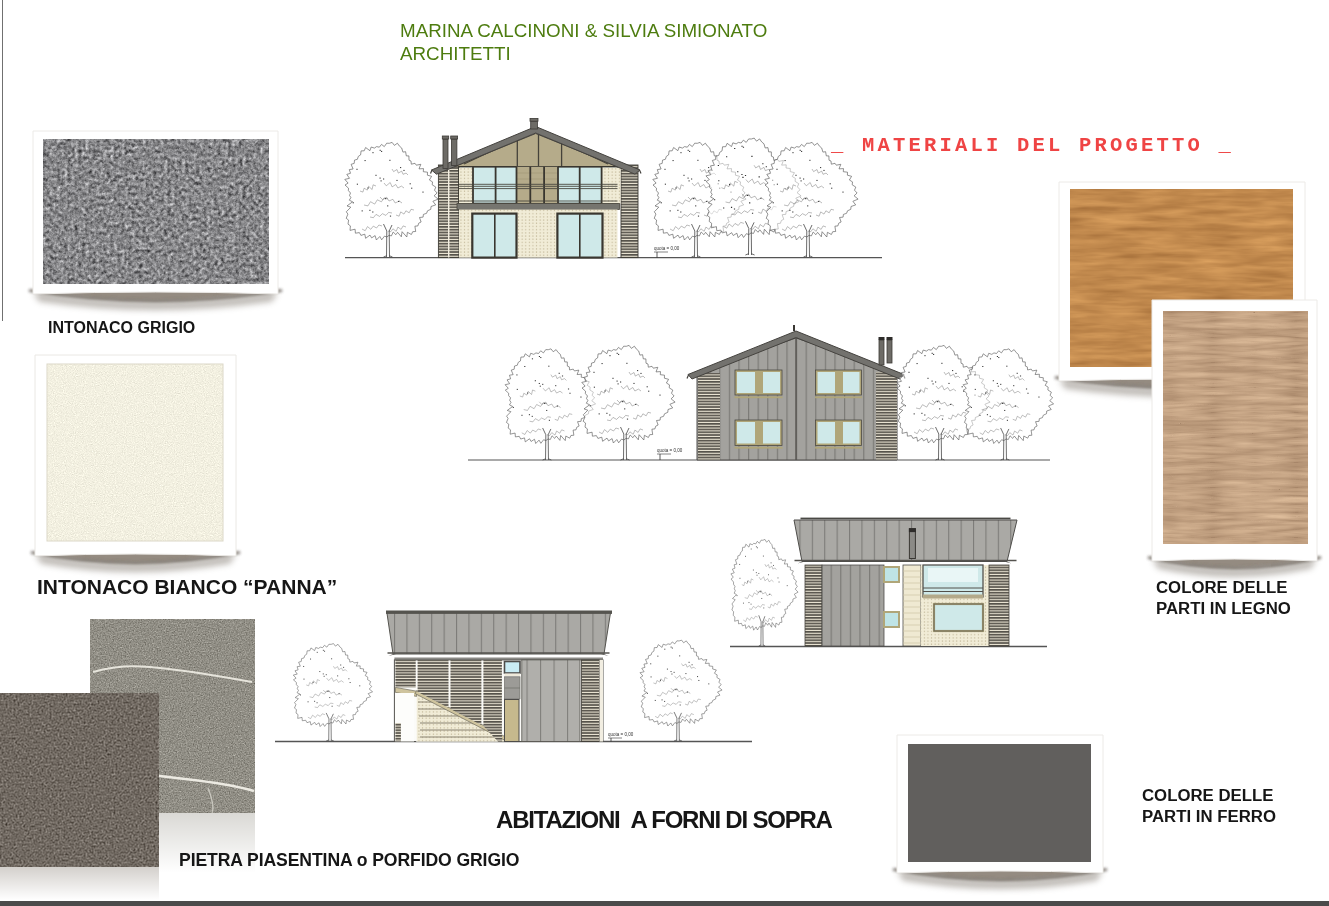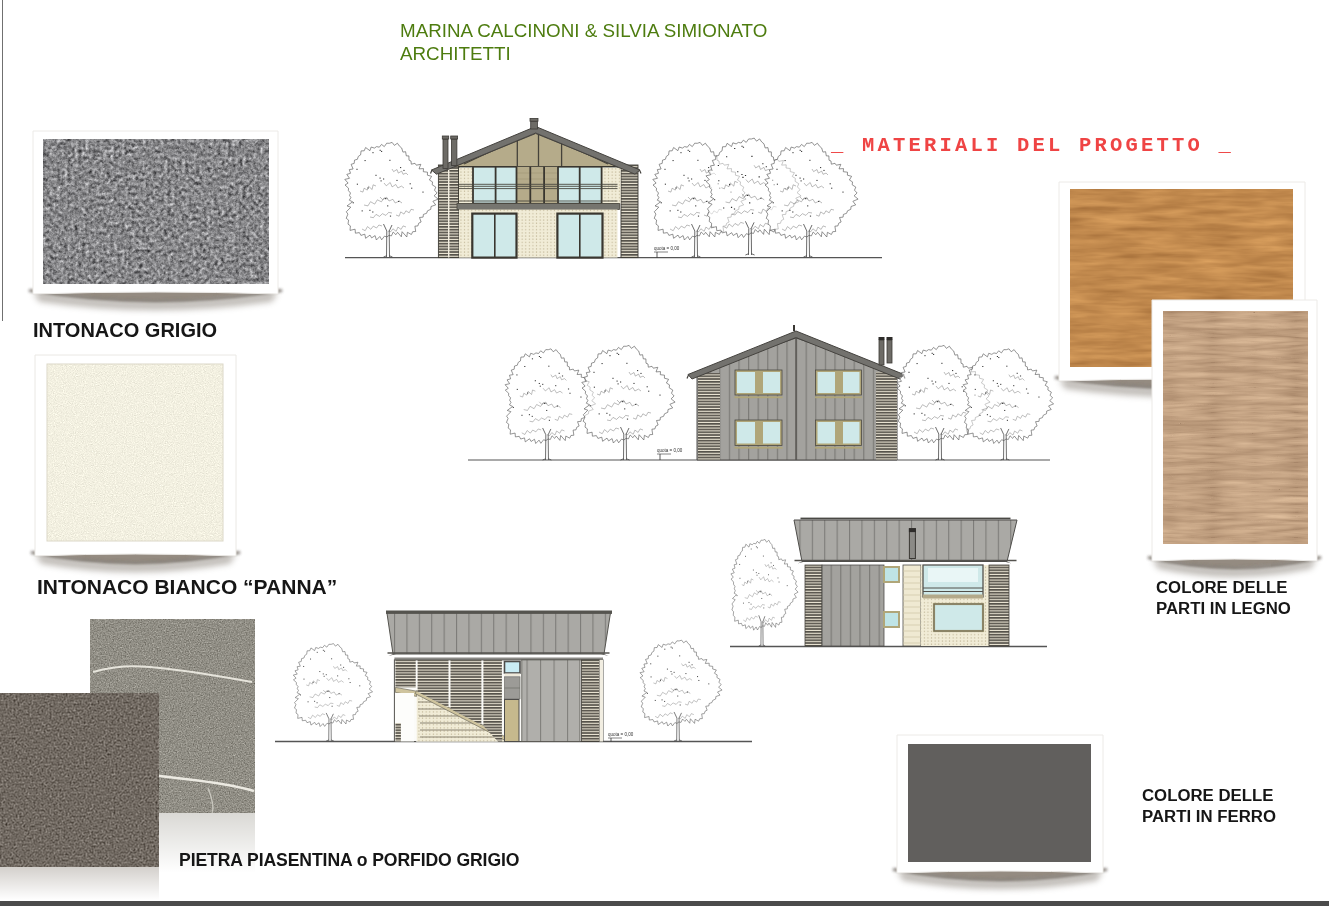--- a/index.html
+++ b/index.html
@@ -105,21 +105,21 @@
 
   <g>
         <path d="M33 31 L278 31 L278 194 Q155.5 190 33 194 Z" fill="#fff" stroke="#eceae7" stroke-width="1"></path>
       </g>
 
   <g>
         <rect x="43" y="39" width="226" height="145" filter="url(#stucco)"></rect>
       </g>
 </svg>
 
-<div class="lbl" style="left:33px;top:319px;font-size:20px;">INTONACO GRIGIO</div>
+<div class="lbl" style="left:48px;top:319px;font-size:16px;">INTONACO GRIGIO</div>
 
 <svg class="abs" style="left:0px;top:340px;" width="320" height="250" viewBox="0 0 320 250">
 
   <g>
         <path d="M31 211.5 L240 211.5 Q135.5 233.5 31 211.5 Z" fill="#958c82" opacity="1" filter="url(#soft1)"></path>
         <path d="M31 212.5 Q135.5 233.5 240 212.5" fill="none" stroke="#554d45" stroke-width="2" opacity="0.95" filter="url(#soft1)"></path>
         <path d="M35 213.5 Q135.5 232.5 236 213.5 L230 223.5 Q135.5 240.5 41 223.5 Z" fill="#7d746a" opacity="0.5" filter="url(#soft)"></path>
       </g>
 
   <g>
@@ -478,20 +478,21 @@
 
     <g>
           <rect x="209" y="99" width="49" height="27" fill="#cfe9e9" stroke="#b0a679" stroke-width="2.2"></rect>
           <rect x="209" y="99" width="49" height="27" fill="none" stroke="#55534f" stroke-width="0.8"></rect>
         </g>
 
     <rect x="264" y="60" width="20" height="81" fill="url(#louv)" stroke="#4a473f" stroke-width="0.8"></rect>
   </g>
 </svg>
 
+<div class="lbl" style="left:496px;top:806px;font-size:24px;letter-spacing:-1.2px;">ABITAZIONI&nbsp;&nbsp;A FORNI DI SOPRA</div>
 
 <svg class="abs" style="left:1040px;top:160px;" width="289" height="250" viewBox="0 0 289 250">
 
   <g>
         <path d="M15 216.5 L269 216.5 Q142.0 238.5 15 216.5 Z" fill="#958c82" opacity="1" filter="url(#soft1)"></path>
         <path d="M15 217.5 Q142.0 238.5 269 217.5" fill="none" stroke="#554d45" stroke-width="2" opacity="0.95" filter="url(#soft1)"></path>
         <path d="M19 218.5 Q142.0 237.5 265 218.5 L259 228.5 Q142.0 245.5 25 228.5 Z" fill="#7d746a" opacity="0.5" filter="url(#soft)"></path>
       </g>
 
   <g>

